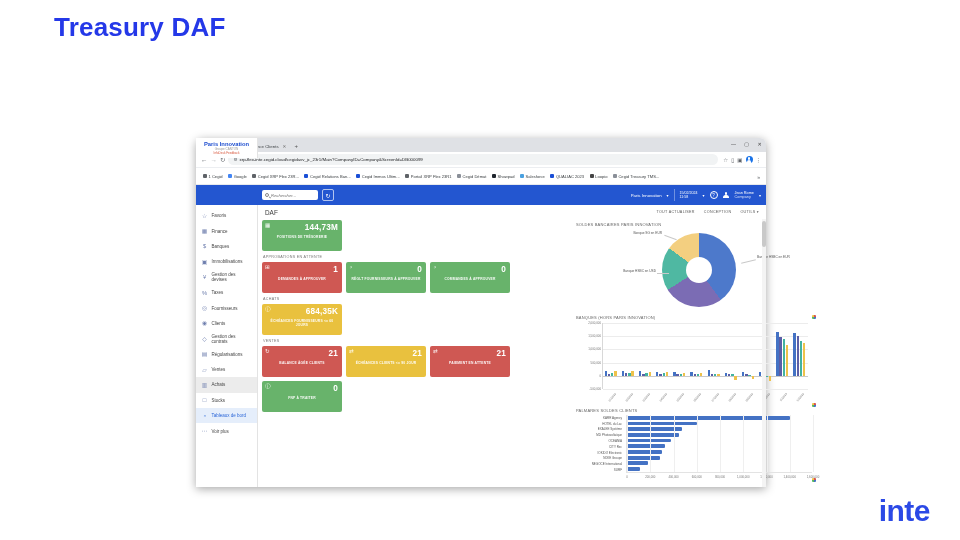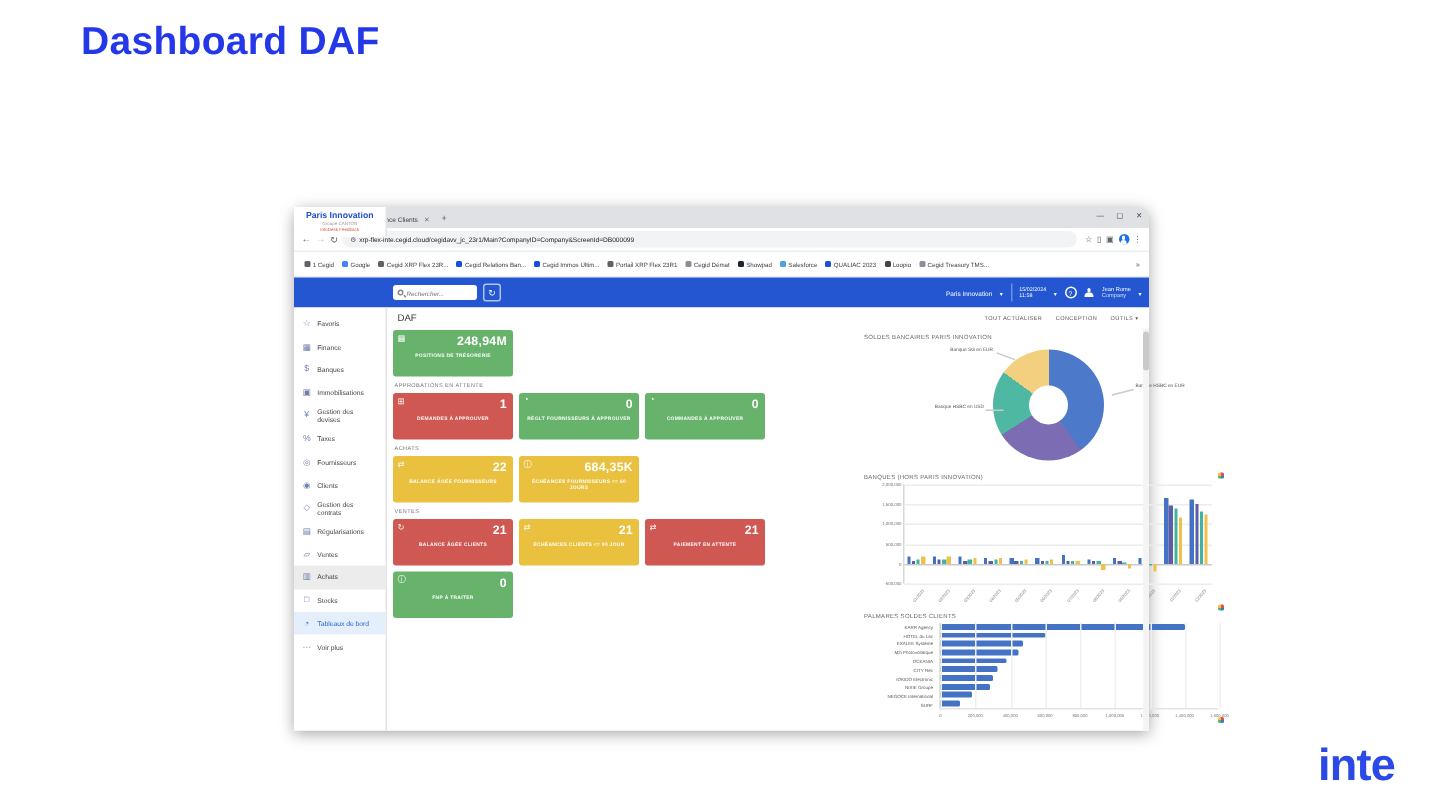--- a/index.html
+++ b/index.html
@@ -119,21 +119,21 @@
   .hlab { font-size:3px; color:#555; text-align:right; padding-right:2px; white-space:nowrap; }
   .palplot { position:absolute; left:50px; top:7px; width:186px; height:58px; border:1px solid #e3e3e3; border-width:0 0 1px 1px;
              display:flex; flex-direction:column; justify-content:space-around; position:absolute; }
   .vline { position:absolute; top:0; bottom:0; width:1px; background:#efefef; }
   .hbar { height:3.8px; border-radius:0 1px 1px 0; }
   .xtick { position:absolute; top:60px; width:18px; text-align:center; font-size:2.8px; color:#777; }
 </style>
 </head>
 <body>
 
-<div class="slide-title">Dashboard DAF</div>
+<div class="slide-title">Treasury DAF</div>
 
 <div class="browser">
 
   <div class="tabstrip">
     <span class="tabsearch">▾</span>
     <div class="tab active">
       <span class="fav">C</span>
       <span>DAF</span>
       <span class="tclose">✕</span>
     </div>
@@ -348,21 +348,21 @@
       <span>OUTILS ▾</span>
     </div>
   </div>
 
   <div class="content">
 
     <div class="tilecol">
       <div class="tilewrap">
         <div class="tile green">
           <span class="t-icon">▦</span>
-          <span class="t-value">248,94M</span>
+          <span class="t-value">144,73M</span>
           <span class="t-label">POSITIONS DE TRÉSORERIE</span>
         </div>
       </div>
       <div class="seclabel">APPROBATIONS EN ATTENTE</div>
       <div class="tilewrap">
 
           <div class="tile red">
             <span class="t-icon">⊞</span>
             <span class="t-value">1</span>
             <span class="t-label">DEMANDES À APPROUVER</span>
@@ -376,25 +376,20 @@
 
           <div class="tile green">
             <span class="t-icon">◔</span>
             <span class="t-value">0</span>
             <span class="t-label">COMMANDES À APPROUVER</span>
           </div>
         </div>
       <div class="seclabel">ACHATS</div>
       <div class="tilewrap">
 
-          <div class="tile yellow">
-            <span class="t-icon">⇄</span>
-            <span class="t-value">22</span>
-            <span class="t-label">BALANCE ÂGÉE FOURNISSEURS</span>
-          </div>
 
 
           <div class="tile yellow">
             <span class="t-icon">ⓘ</span>
             <span class="t-value">684,35K</span>
             <span class="t-label">ÉCHÉANCES FOURNISSEURS &lt;= 60 JOURS</span>
           </div>
         </div>
       <div class="seclabel">VENTES</div>
       <div class="tilewrap">

